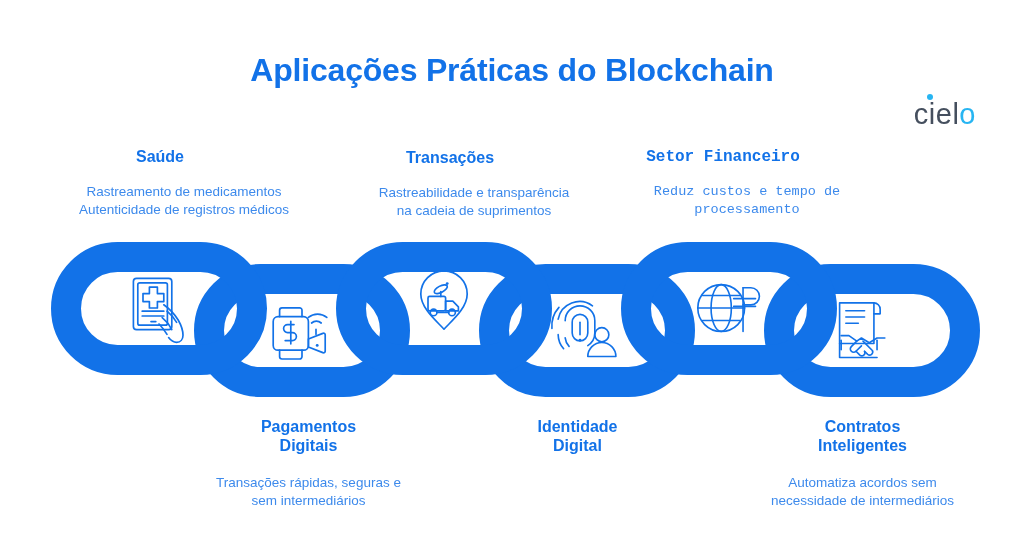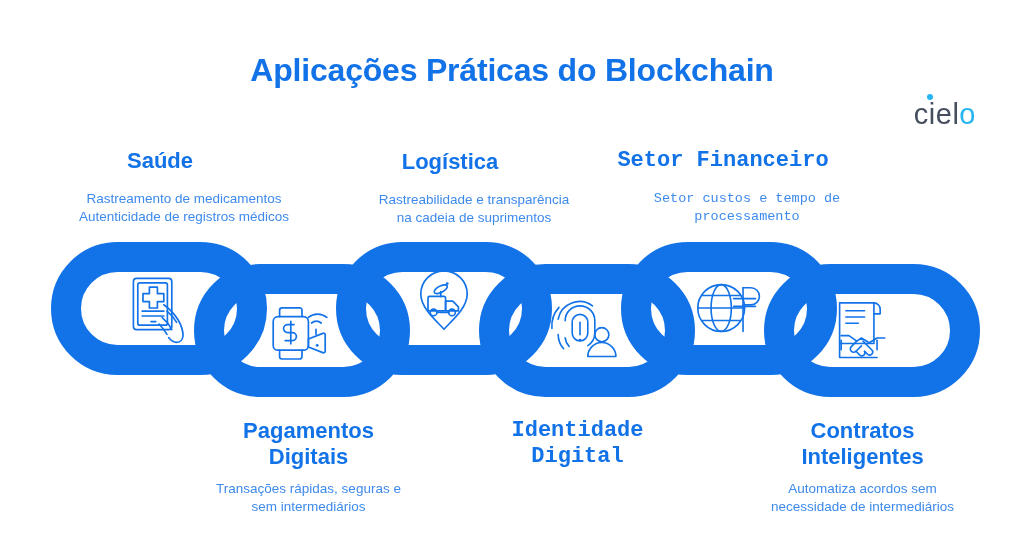--- a/index.html
+++ b/index.html
@@ -53,35 +53,35 @@
     width: 1024px; height: 543px;
     pointer-events: none;
   }
 
   
   .caption-block {
     position: absolute;
     text-align: center;
   }
   .caption-title {
-    font-size: 22px;
+    font-size: 16px;
     font-weight: bold;
     color: #1272E8;
     line-height: 1.18;
     white-space: pre-line;
   }
   .caption-desc {
     font-size: 13.5px;
     font-weight: 400;
     color: #3D8AEC;
     line-height: 1.35;
     white-space: pre-line;
   }
   .top-block .caption-desc { margin-top: 16px; padding-left: 48px; }
-  .bottom-block .caption-desc { margin-top: 10px; }
+  .bottom-block .caption-desc { margin-top: 18px; }
 </style>
 </head>
 <body>
 
 <div id="infographic">
 
   <h1 id="page-title">Aplicações Práticas do Blockchain</h1>
 
   <div id="brand-logo">
     <span class="logo-mark">
@@ -200,39 +200,39 @@
     </g>
   </svg>
 
   <div class="caption-block top-block" style="left:0px; top:148px; width:320px;">
     <div class="caption-title">Saúde</div>
     <div class="caption-desc">Rastreamento de medicamentos
 Autenticidade de registros médicos</div>
   </div>
 
   <div class="caption-block top-block" style="left:305px; top:149px; width:290px;">
-    <div class="caption-title">Logística</div>
+    <div class="caption-title">Transações</div>
     <div class="caption-desc">Rastreabilidade e transparência
 na cadeia de suprimentos</div>
   </div>
 
   <div class="caption-block top-block" style="left:578px; top:148px; width:290px;font-family:Liberation Mono, monospace;">
     <div class="caption-title">Setor Financeiro</div>
-    <div class="caption-desc">Setor custos e tempo de
+    <div class="caption-desc">Reduz custos e tempo de
 processamento</div>
   </div>
 
   <div class="caption-block bottom-block" style="left:176px; top:418px; width:265px;">
     <div class="caption-title">Pagamentos
 Digitais</div>
     <div class="caption-desc">Transações rápidas, seguras e
 sem intermediários</div>
   </div>
 
-  <div class="caption-block bottom-block" style="left:445px; top:418px; width:265px;font-family:Liberation Mono, monospace;">
+  <div class="caption-block bottom-block" style="left:445px; top:418px; width:265px;">
     <div class="caption-title">Identidade
 Digital</div>
   </div>
 
   <div class="caption-block bottom-block" style="left:730px; top:418px; width:265px;">
     <div class="caption-title">Contratos
 Inteligentes</div>
     <div class="caption-desc">Automatiza acordos sem
 necessidade de intermediários</div>
   </div>

